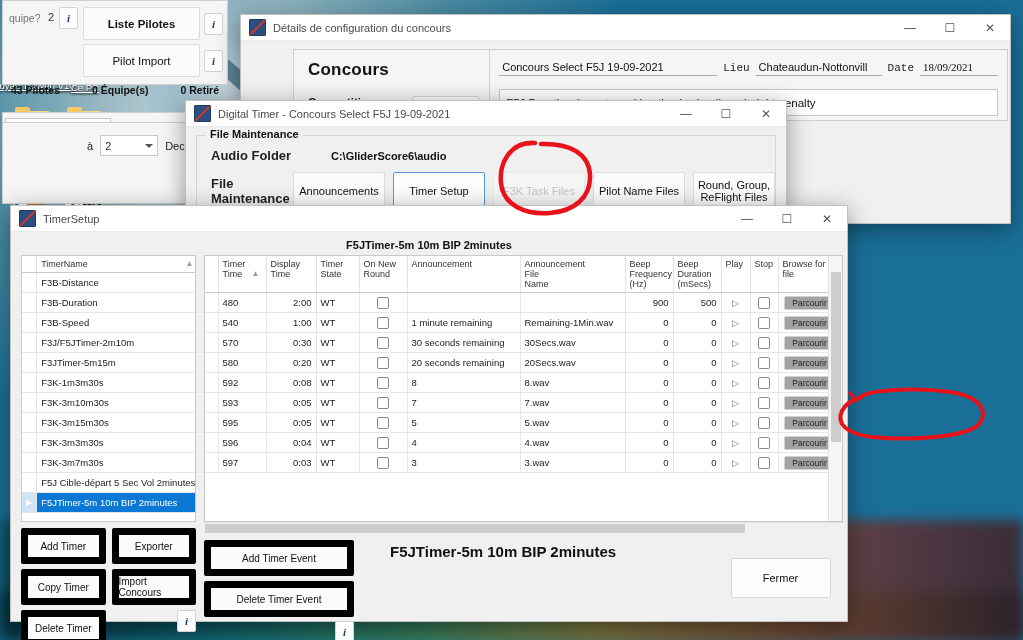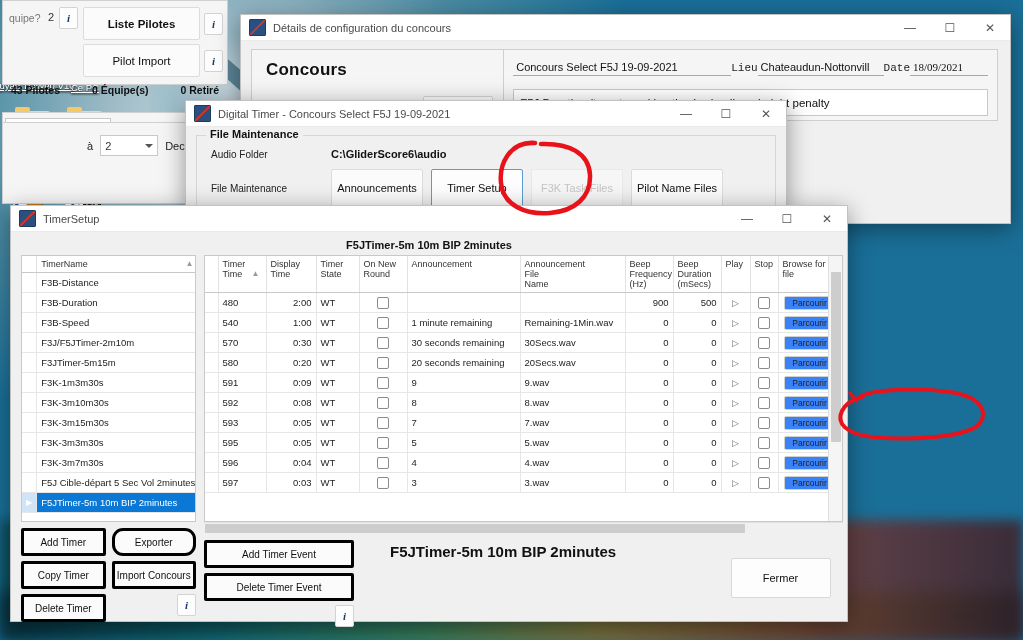--- a/index.html
+++ b/index.html
@@ -65,32 +65,32 @@
   .titlebar .ticon{width:15px;height:15px;margin:0 7px 0 8px;flex:0 0 auto;
      background:linear-gradient(135deg,#2b4f81 0%,#2b4f81 45%,#c0392b 45%,#c0392b 55%,#2b4f81 55%);
      border:1px solid #1d3a60;border-radius:1px;}
   .titlebar .ttext{font-size:11px;color:#4a4a4a;flex:1 1 auto;white-space:nowrap;overflow:hidden;}
   .tbtns{display:flex;height:100%;}
   .tbtn{width:40px;height:100%;display:flex;align-items:center;justify-content:center;
      font-size:12px;color:#555;cursor:default;}
 
   
   #w-details{left:240px;top:14px;width:769px;height:208px;}
-  #w-details .body{padding:8px 12px 0 10px;}
+  #w-details .body{padding:8px 2px 0 10px;margin-left:42px;}
   .panel{border:1px solid #cfcfcf;background:#f5f5f5;display:flex;}
   .panel-left{width:253px;border-right:1px solid #cfcfcf;padding:10px 10px 8px 14px;box-sizing:border-box;}
   .panel-right{flex:1;padding:9px 9px 8px 9px;box-sizing:border-box;}
   .big-label{font-size:17px;font-weight:bold;color:#111;letter-spacing:.2px;}
   .cc-row{display:flex;align-items:center;justify-content:flex-end;gap:8px;margin-top:16px;}
   .cc-label{font-size:11.5px;font-weight:bold;color:#111;}
   .btn{background:#fdfdfd;border:1px solid #d3d3d3;border-radius:2px;font-size:11px;color:#222;
      display:flex;align-items:center;justify-content:center;text-align:center;cursor:default;
      font-family:"Liberation Sans",sans-serif;}
   .btn-choisir{width:68px;height:22px;}
-  .row1{display:flex;align-items:flex-end;gap:0;}
+  .row1{display:flex;align-items:flex-end;gap:6px;}
   .fld{border:0;border-bottom:1px solid #a8a8a8;background:transparent;font-size:11px;color:#111;
      font-family:"Liberation Sans",sans-serif;padding:2px 3px;outline:none;}
   .tiny-lbl{font-size:11px;color:#222;padding-bottom:2px;font-family:Liberation Mono, monospace;}
   .wide-field{margin-top:13px;border:1px solid #c8c8c8;background:#fff;height:25px;display:flex;
      align-items:center;padding:0 6px;font-size:11.5px;color:#111;}
 
   
   #w-side{left:779px;top:100px;width:230px;height:470px;background:#f0f0f0;
      border:1px solid #c8c8c8;box-shadow:0 4px 16px rgba(0,0,0,.25);}
   .side-box{border:1px solid #d0d0d0;background:#f5f5f5;box-sizing:border-box;}
@@ -109,21 +109,21 @@
   .vbtn.bold{font-weight:bold;font-size:13.5px;}
   .vbtn.sm{font-size:10.5px;height:21px;}
   .vbtn.sel{border:1px solid #6aa9e0;background:#fff;}
 
   
   #w-dt{left:185px;top:100px;width:600px;height:107px;}
   .group{border:1px solid #d6d6d6;margin:8px 10px;position:relative;height:76px;}
   .group-title{position:absolute;left:9px;top:-8px;background:#f0f0f0;padding:0 4px;font-size:11px;
      font-weight:bold;color:#111;}
   .dt-row{display:flex;align-items:center;padding-left:14px;}
-  .dt-lbl{width:120px;font-size:10px;color:#222;}
+  .dt-lbl{width:120px;font-size:13px;color:#222;font-weight:bold;}
   .dt-val{font-size:11px;font-weight:bold;color:#111;}
   .fm-btn{height:36px;border:1px solid #dcdcdc;background:#fbfbfb;border-radius:2px;display:flex;
      align-items:center;justify-content:center;font-size:11px;color:#111;text-align:center;line-height:12px;cursor:default;}
   .fm-btn.focus{border:1px solid #5b9bd5;background:#fdfdfd;}
   .fm-btn.disabled{color:#c5c5c5;background:#f6f6f6;border-color:#e8e8e8;}
 
   
   #w-ts{left:10px;top:205px;width:836px;height:415px;}
   .ts-title{text-align:center;font-size:11px;font-weight:bold;color:#111;margin:7px 0 4px;}
   .ts-body{display:flex;padding:0 10px;gap:8px;box-sizing:border-box;}
@@ -136,27 +136,27 @@
   table.grid td{border-right:1px solid #e6e6e6;border-bottom:1px solid #e6e6e6;padding:2px 4px;
      height:15px;white-space:nowrap;overflow:hidden;}
   .rowhdr{width:13px;background:#fff;border-right:1px solid #d8d8d8;}
   tr.sel td{background:#0a78d4;color:#fff;}
   tr.sel .rowhdr{background:#cfe4f7;}
   .sort-arrow{float:right;color:#9a9a9a;font-size:8px;margin-right:2px;}
   .rowmark{color:#111;font-size:8px;text-align:center;}
   .cbx{width:10px;height:10px;border:1px solid #8a8a8a;border-radius:2px;background:#fff;margin:0 auto;}
   .num{text-align:right;}
   .play{color:#6f6f6f;font-size:9px;text-align:center;}
-  .parcourir{display:block;border:1px solid #d0d0d0;background:#3b82f6;border-radius:2px;
+  .parcourir{display:block;border:1px solid #d0d0d0;background:#a3a3a3;border-radius:2px;
      font-size:8.5px;text-align:center;color:#222;padding:1px 0;margin:0 1px;cursor:default;}
   .vscroll{position:absolute;right:0;top:0;width:13px;height:100%;background:#f5f5f5;border-left:1px solid #e0e0e0;}
   .vthumb{position:absolute;right:1px;width:10px;background:#cdcdcd;border-radius:1px;}
   .hscroll{height:12px;background:#f0f0f0;border-top:1px solid #e0e0e0;position:relative;}
   .hthumb{position:absolute;left:1px;top:1px;height:9px;background:#cdcdcd;border-radius:1px;}
-  .ts-btn{border:3px solid #000000;background:#fbfbfb;border-radius:2px;font-size:10px;color:#111;
+  .ts-btn{border:7px solid #000000;background:#fbfbfb;border-radius:2px;font-size:10px;color:#111;
      display:flex;align-items:center;justify-content:center;height:22px;cursor:default;}
   .ts-footer-title{font-size:15px;font-weight:bold;color:#111;}
   .fermer-btn{width:98px;height:38px;border:1px solid #d8d8d8;background:#fdfdfd;border-radius:2px;
      display:flex;align-items:center;justify-content:center;font-size:11px;color:#111;cursor:default;}
 
   
   .ink{position:absolute;pointer-events:none;}
 </style>
 </head>
 <body>
@@ -328,20 +328,21 @@
       <div class="dt-lbl">Audio Folder</div>
       <div class="dt-val">C:\GliderScore6\audio</div>
     </div>
     <div class="dt-row" style="margin-top:9px;align-items:center;">
       <div class="dt-lbl">File Maintenance</div>
       <div style="display:flex;gap:8px;">
         <div class="fm-btn" style="width:90px;">Announcements</div>
         <div class="fm-btn focus" style="width:90px;">Timer Setup</div>
         <div class="fm-btn disabled" style="width:90px;">F3K Task Files</div>
         <div class="fm-btn" style="width:90px;">Pilot Name Files</div>
+        <div class="fm-btn" style="width:80px;">Round, Group, ReFlight Files</div>
       </div>
     </div>
   </div>
 </div>
 
 <div class="win" id="w-ts">
   <div class="titlebar">
     <div class="ticon"></div>
     <div class="ttext">TimerSetup</div>
     <div class="tbtns">
@@ -418,21 +419,21 @@
             </tbody>
         </table>
       </div>
       <div style="display:flex;gap:6px;margin-top:6px;">
         <div style="flex:1;">
           <div class="ts-btn" style="margin-bottom:5px;">Add Timer</div>
           <div class="ts-btn" style="margin-bottom:5px;">Copy Timer</div>
           <div class="ts-btn">Delete Timer</div>
         </div>
         <div style="flex:1;">
-          <div class="ts-btn" style="margin-bottom:5px;border-radius:11px;">Exporter</div>
+          <div class="ts-btn" style="margin-bottom:5px;">Exporter</div>
           <div class="ts-btn" style="margin-bottom:5px;">Import Concours</div>
           <div style="display:flex;justify-content:flex-end;">
             <div class="i-btn">i</div>
           </div>
         </div>
       </div>
     </div>
 
     <div class="ts-right">
       <div class="gridbox" style="height:265px;">
@@ -543,40 +544,20 @@
                 <td class="play">▷</td>
                 <td>
                   <div class="cbx"></div>
                 </td>
                 <td>
                   <span class="parcourir">Parcourir</span>
                 </td>
               </tr>
               <tr>
                 <td class="rowhdr"></td>
-                <td>591</td>
-                <td class="num">0:09</td>
-                <td>WT</td>
-                <td>
-                  <div class="cbx"></div>
-                </td>
-                <td>9</td>
-                <td>9.wav</td>
-                <td class="num">0</td>
-                <td class="num">0</td>
-                <td class="play">▷</td>
-                <td>
-                  <div class="cbx"></div>
-                </td>
-                <td>
-                  <span class="parcourir">Parcourir</span>
-                </td>
-              </tr>
-              <tr>
-                <td class="rowhdr"></td>
                 <td>592</td>
                 <td class="num">0:08</td>
                 <td>WT</td>
                 <td>
                   <div class="cbx"></div>
                 </td>
                 <td>8</td>
                 <td>8.wav</td>
                 <td class="num">0</td>
                 <td class="num">0</td>

